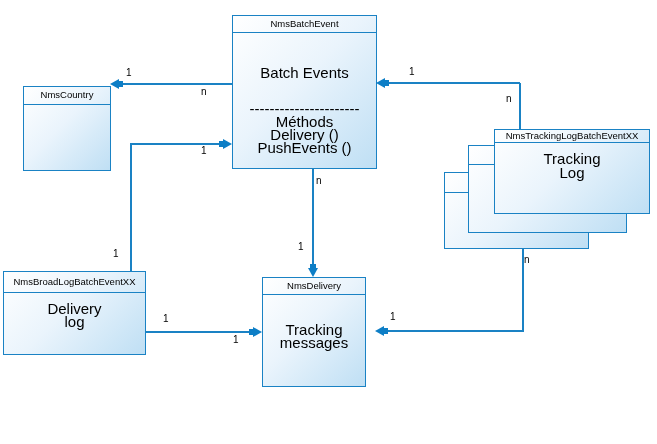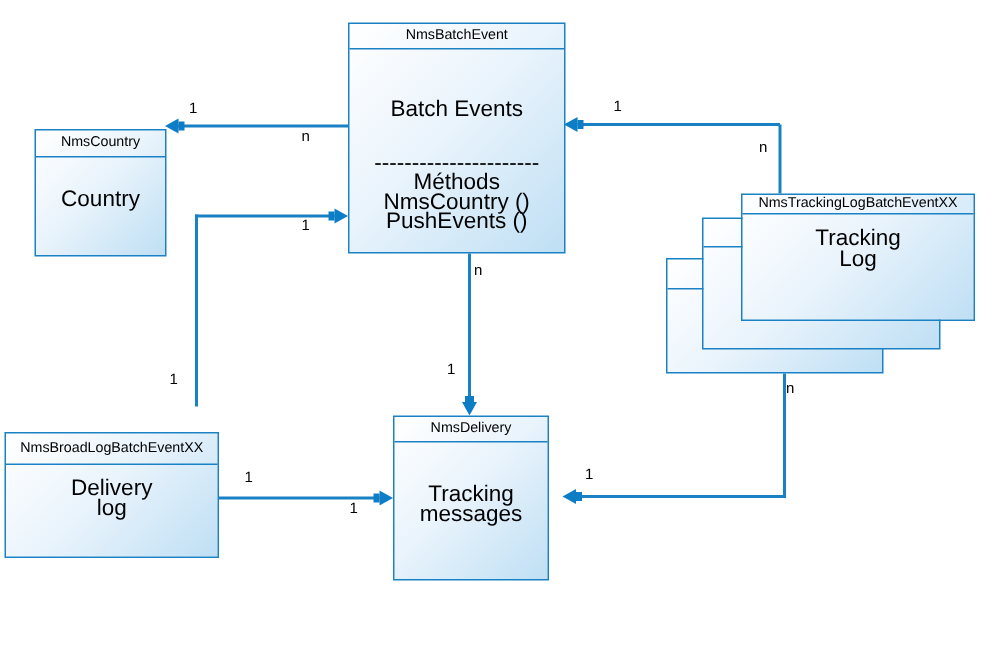--- a/index.html
+++ b/index.html
@@ -26,21 +26,21 @@
   #box-batch .title {height:17px;line-height:15px;}
   #box-batch .attr  {padding-top:33px;}
   #box-batch .sep   {margin-top:23px;letter-spacing:0px;}
   #box-tracking-back{left:444px; top:172px; width:145px; height:77px; z-index:1;}
   #box-tracking-back .title{height:20px;}
   #box-tracking-mid {left:468px; top:145px; width:159px; height:88px; z-index:2;}
   #box-tracking-mid .title{height:19px;}
   #box-tracking     {left:494px; top:129px; width:156px; height:85px; z-index:3;}
   #box-tracking .title{height:13px;line-height:12px;}
   #box-tracking .body{padding-top:9px;line-height:13.5px;}
-  #box-broadlog     {left:3px;   top:288px; width:143px; height:84px;}
+  #box-broadlog     {left:3px;   top:271px; width:143px; height:84px;}
   #box-broadlog .title{height:21px;line-height:19px;}
   #box-broadlog .body{padding-top:9px;}
   #box-delivery     {left:262px; top:277px; width:104px; height:110px;}
   #box-delivery .title{height:17px;line-height:15px;}
   #box-delivery .body{padding-top:28px;}
   
   .line-h,.line-v{position:absolute;background:#1a82c4;z-index:1;}
   .line-h{height:2px;}
   .line-v{width:2px;}
   
@@ -89,32 +89,29 @@
   <div class="box" id="box-tracking">
     <div class="title">NmsTrackingLogBatchEventXX</div>
     <div class="body">
       <div>Tracking</div>
       <div>Log</div>
     </div>
   </div>
 
   <div class="box" id="box-country">
     <div class="title">NmsCountry</div>
-    <div class="body">
-      <div>Country</div>
-    </div>
   </div>
 
   <div class="box" id="box-batch">
     <div class="title">NmsBatchEvent</div>
     <div class="body">
       <div class="attr">Batch Events</div>
       <div class="sep">----------------------</div>
       <div>Méthods</div>
-      <div>NmsCountry ()</div>
+      <div>Delivery ()</div>
       <div>PushEvents ()</div>
     </div>
   </div>
 
   <div class="box" id="box-broadlog">
     <div class="title">NmsBroadLogBatchEventXX</div>
     <div class="body">
       <div>Delivery</div>
       <div>log</div>
     </div>

